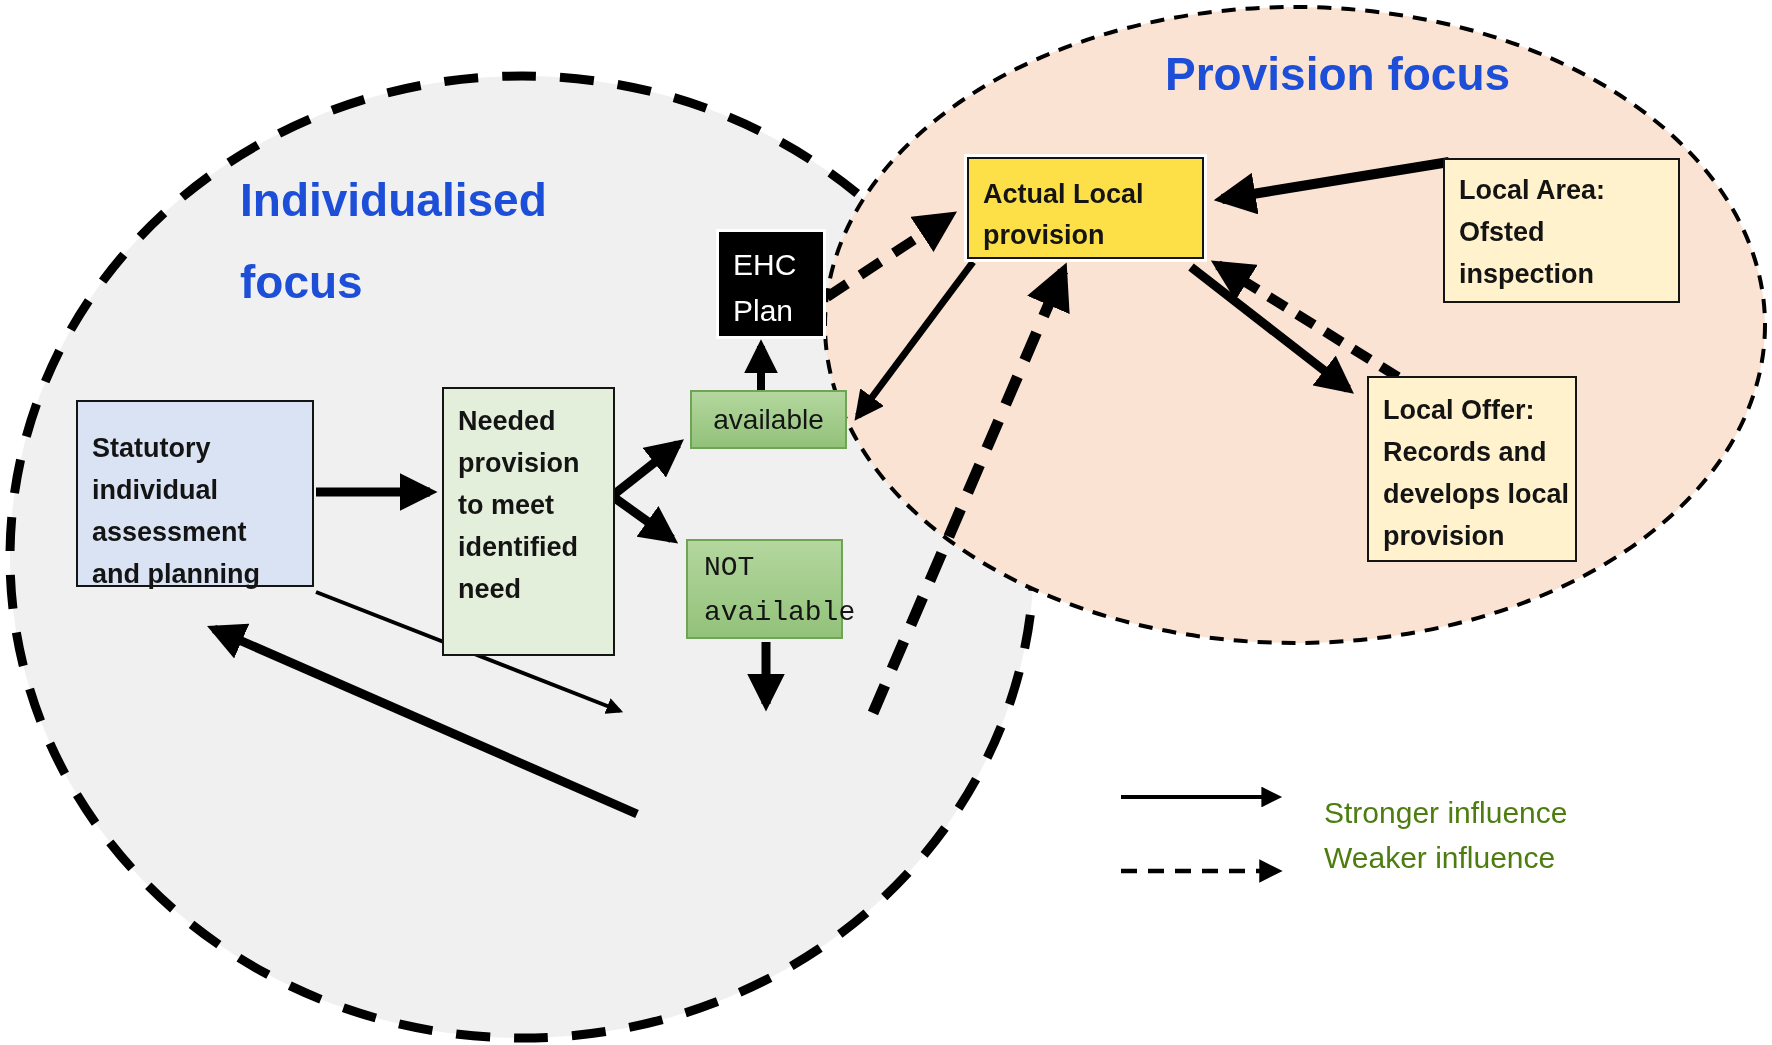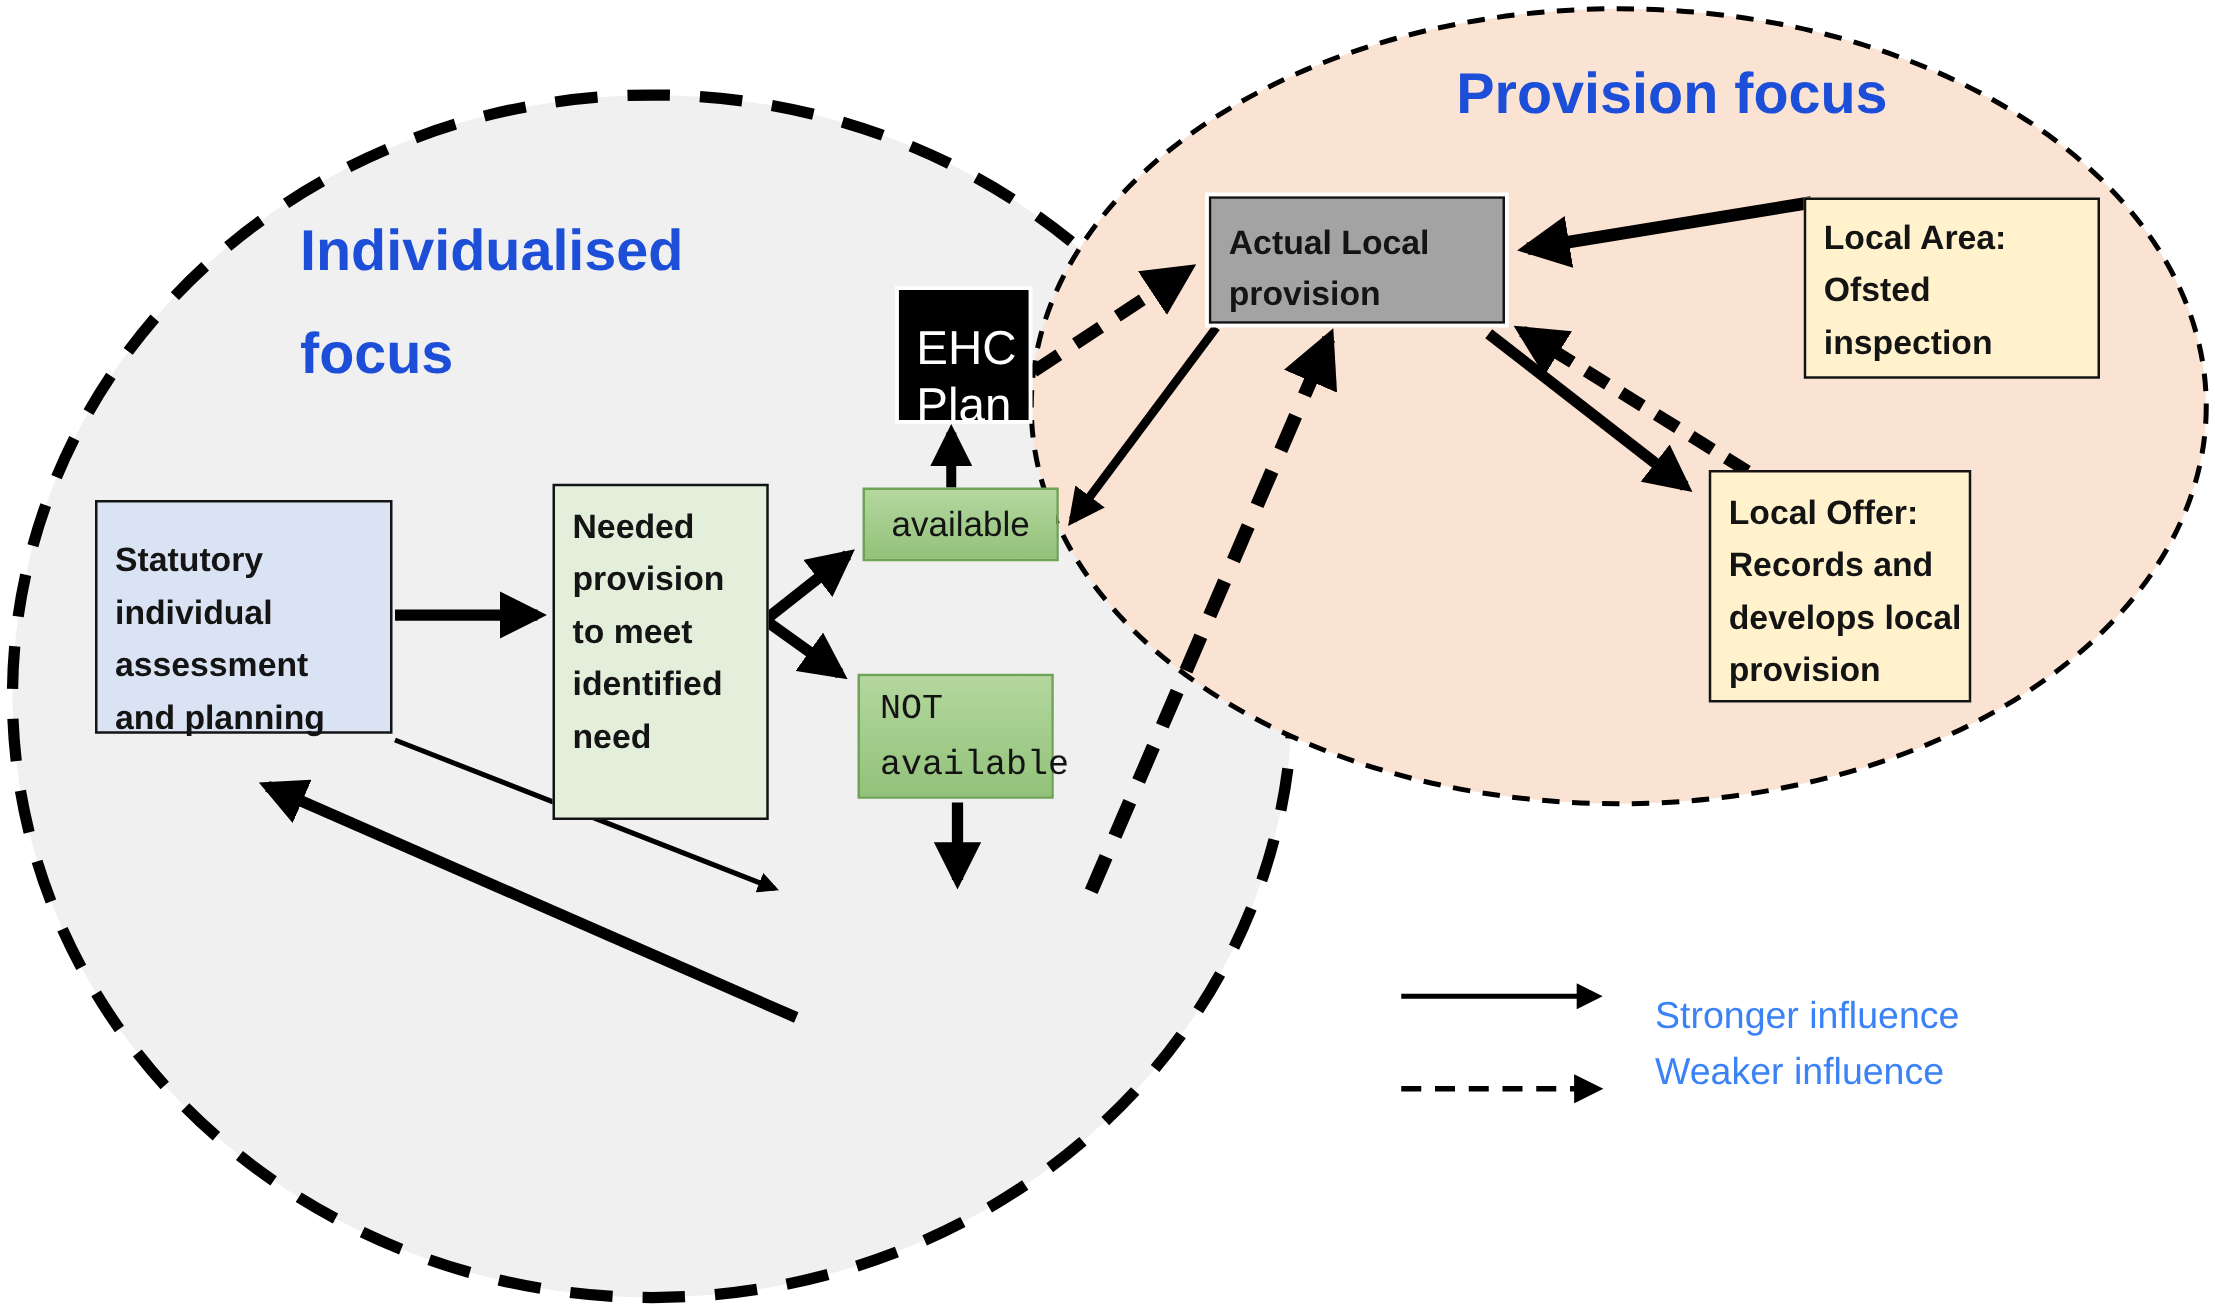--- a/index.html
+++ b/index.html
@@ -15,39 +15,39 @@
   }
   .region-title{
     position:absolute;font-weight:bold;white-space:pre-line;color:#1d4ed8;
   }
   .title-left{left:240px;top:159px;font-size:46px;line-height:82px;width:420px;}
   .title-right{left:1165px;top:44px;font-size:46px;line-height:60px;width:560px;}
   .statutory{left:76px;top:400px;width:238px;height:187px;background:#dae3f3;padding-top:25px;}
   .needed{left:442px;top:387px;width:173px;height:269px;background:#e3efda;padding-top:11px;}
   .ehc{
     left:719px;top:232px;width:104px;height:104px;background:#000000;color:#ffffff;
-    font-weight:normal;font-size:38px;line-height:46px;padding-top:24px;border:none;
+    font-weight:normal;font-size:30px;line-height:46px;padding-top:10px;border:none;
     outline:3px solid #ffffff;
   }
   .available{
     left:690px;top:390px;width:157px;height:59px;
     background:linear-gradient(#b4d79e,#92c27a);border:2px solid #6fa355;
     font-weight:normal;font-size:28px;line-height:55px;text-align:center;padding-left:0;
   }
   .notavailable{
     left:686px;top:539px;width:157px;height:100px;
     background:linear-gradient(#b4d79e,#92c27a);border:2px solid #6fa355;
     font-weight:normal;font-size:28px;line-height:45px;padding-top:4px;padding-left:16px;font-family:Liberation Mono, monospace;
   }
-  .alp{left:967px;top:157px;width:237px;height:102px;background:#a3a3a3;padding-top:15px;line-height:41px;outline:3px solid #ffffff;}
+  .alp{left:967px;top:157px;width:237px;height:102px;background:#fde047;padding-top:15px;line-height:41px;outline:3px solid #ffffff;}
   .localarea{left:1443px;top:158px;width:237px;height:145px;background:#fff2cc;padding-top:9px;}
   .localoffer{left:1367px;top:376px;width:210px;height:186px;background:#fff2cc;padding-top:11px;}
   .disagreement{left:630px;top:718px;width:238px;height:187px;background:#fbe5d6;padding-top:13px;}
   .legend-label{
-    position:absolute;font-size:30px;line-height:36px;font-weight:normal;color:#3b82f6;
+    position:absolute;font-size:30px;line-height:36px;font-weight:normal;color:#4d7c0f;
   }
   .legend-stronger{left:1324px;top:795px;}
   .legend-weaker{left:1324px;top:840px;}
 </style>
 </head>
 <body>
 
 <div id="stage">
 
   <svg id="arrow-layer" width="1772" height="1045" viewBox="0 0 1772 1045" xmlns="http://www.w3.org/2000/svg">

